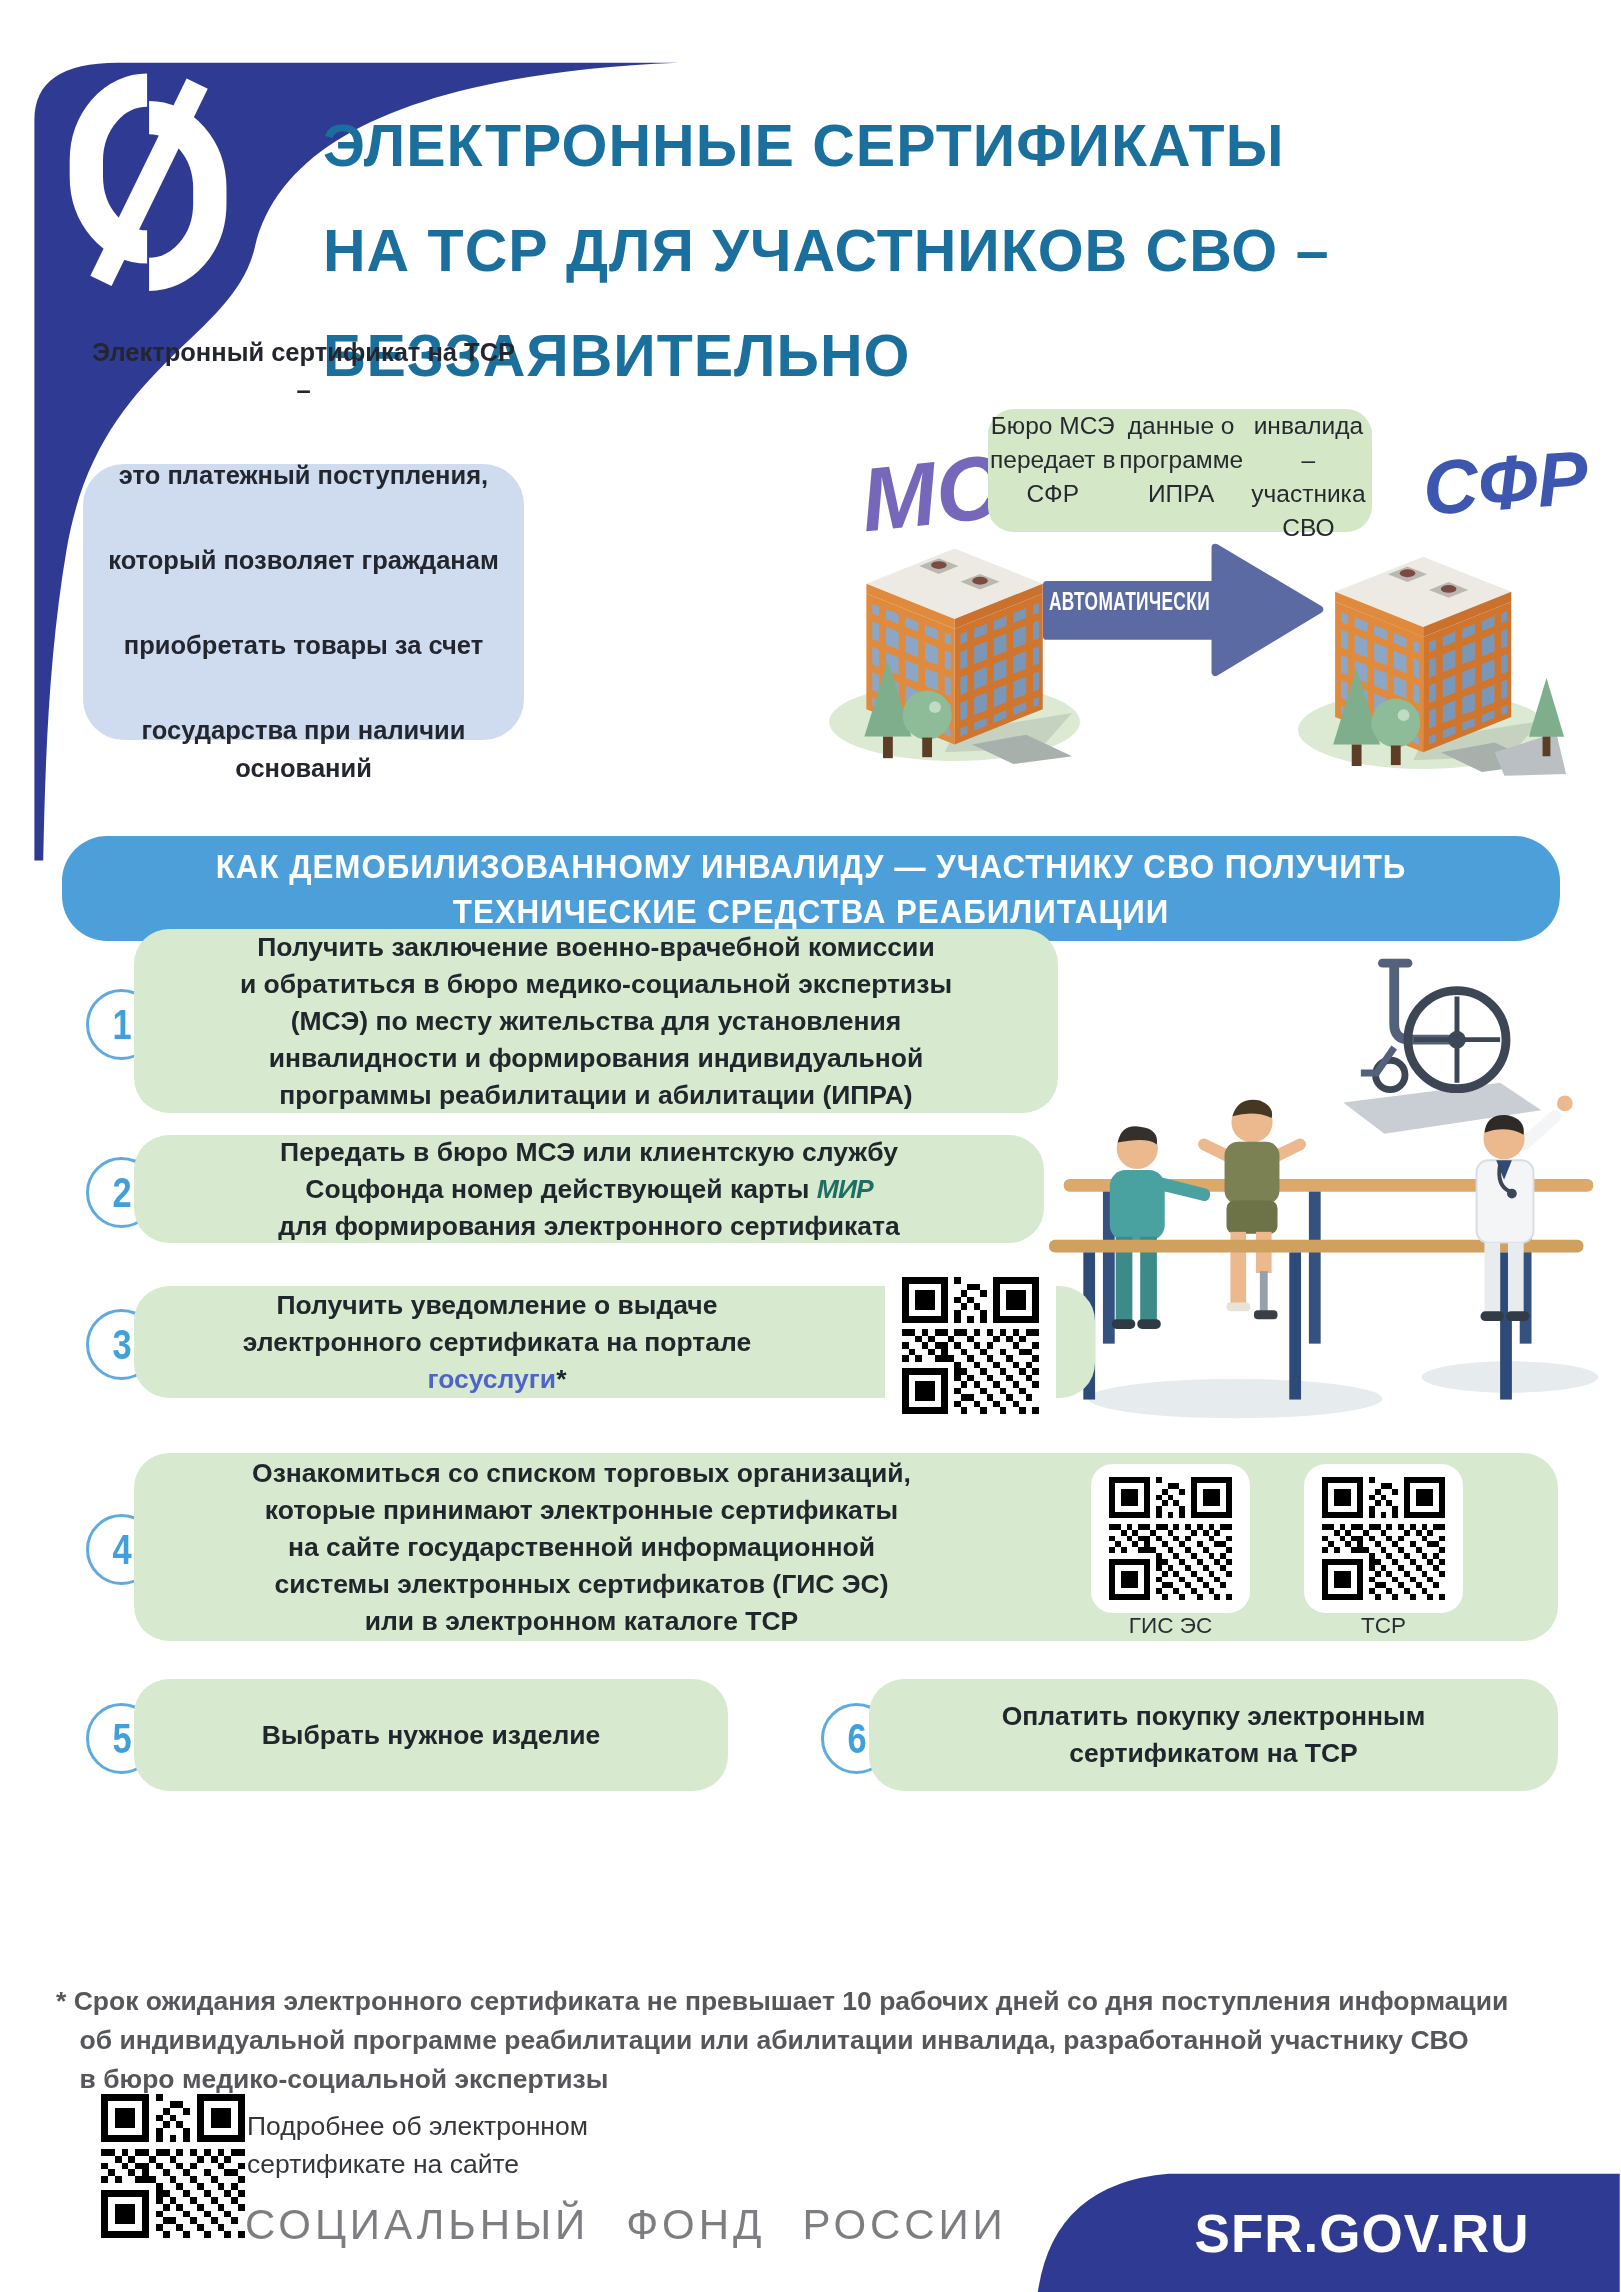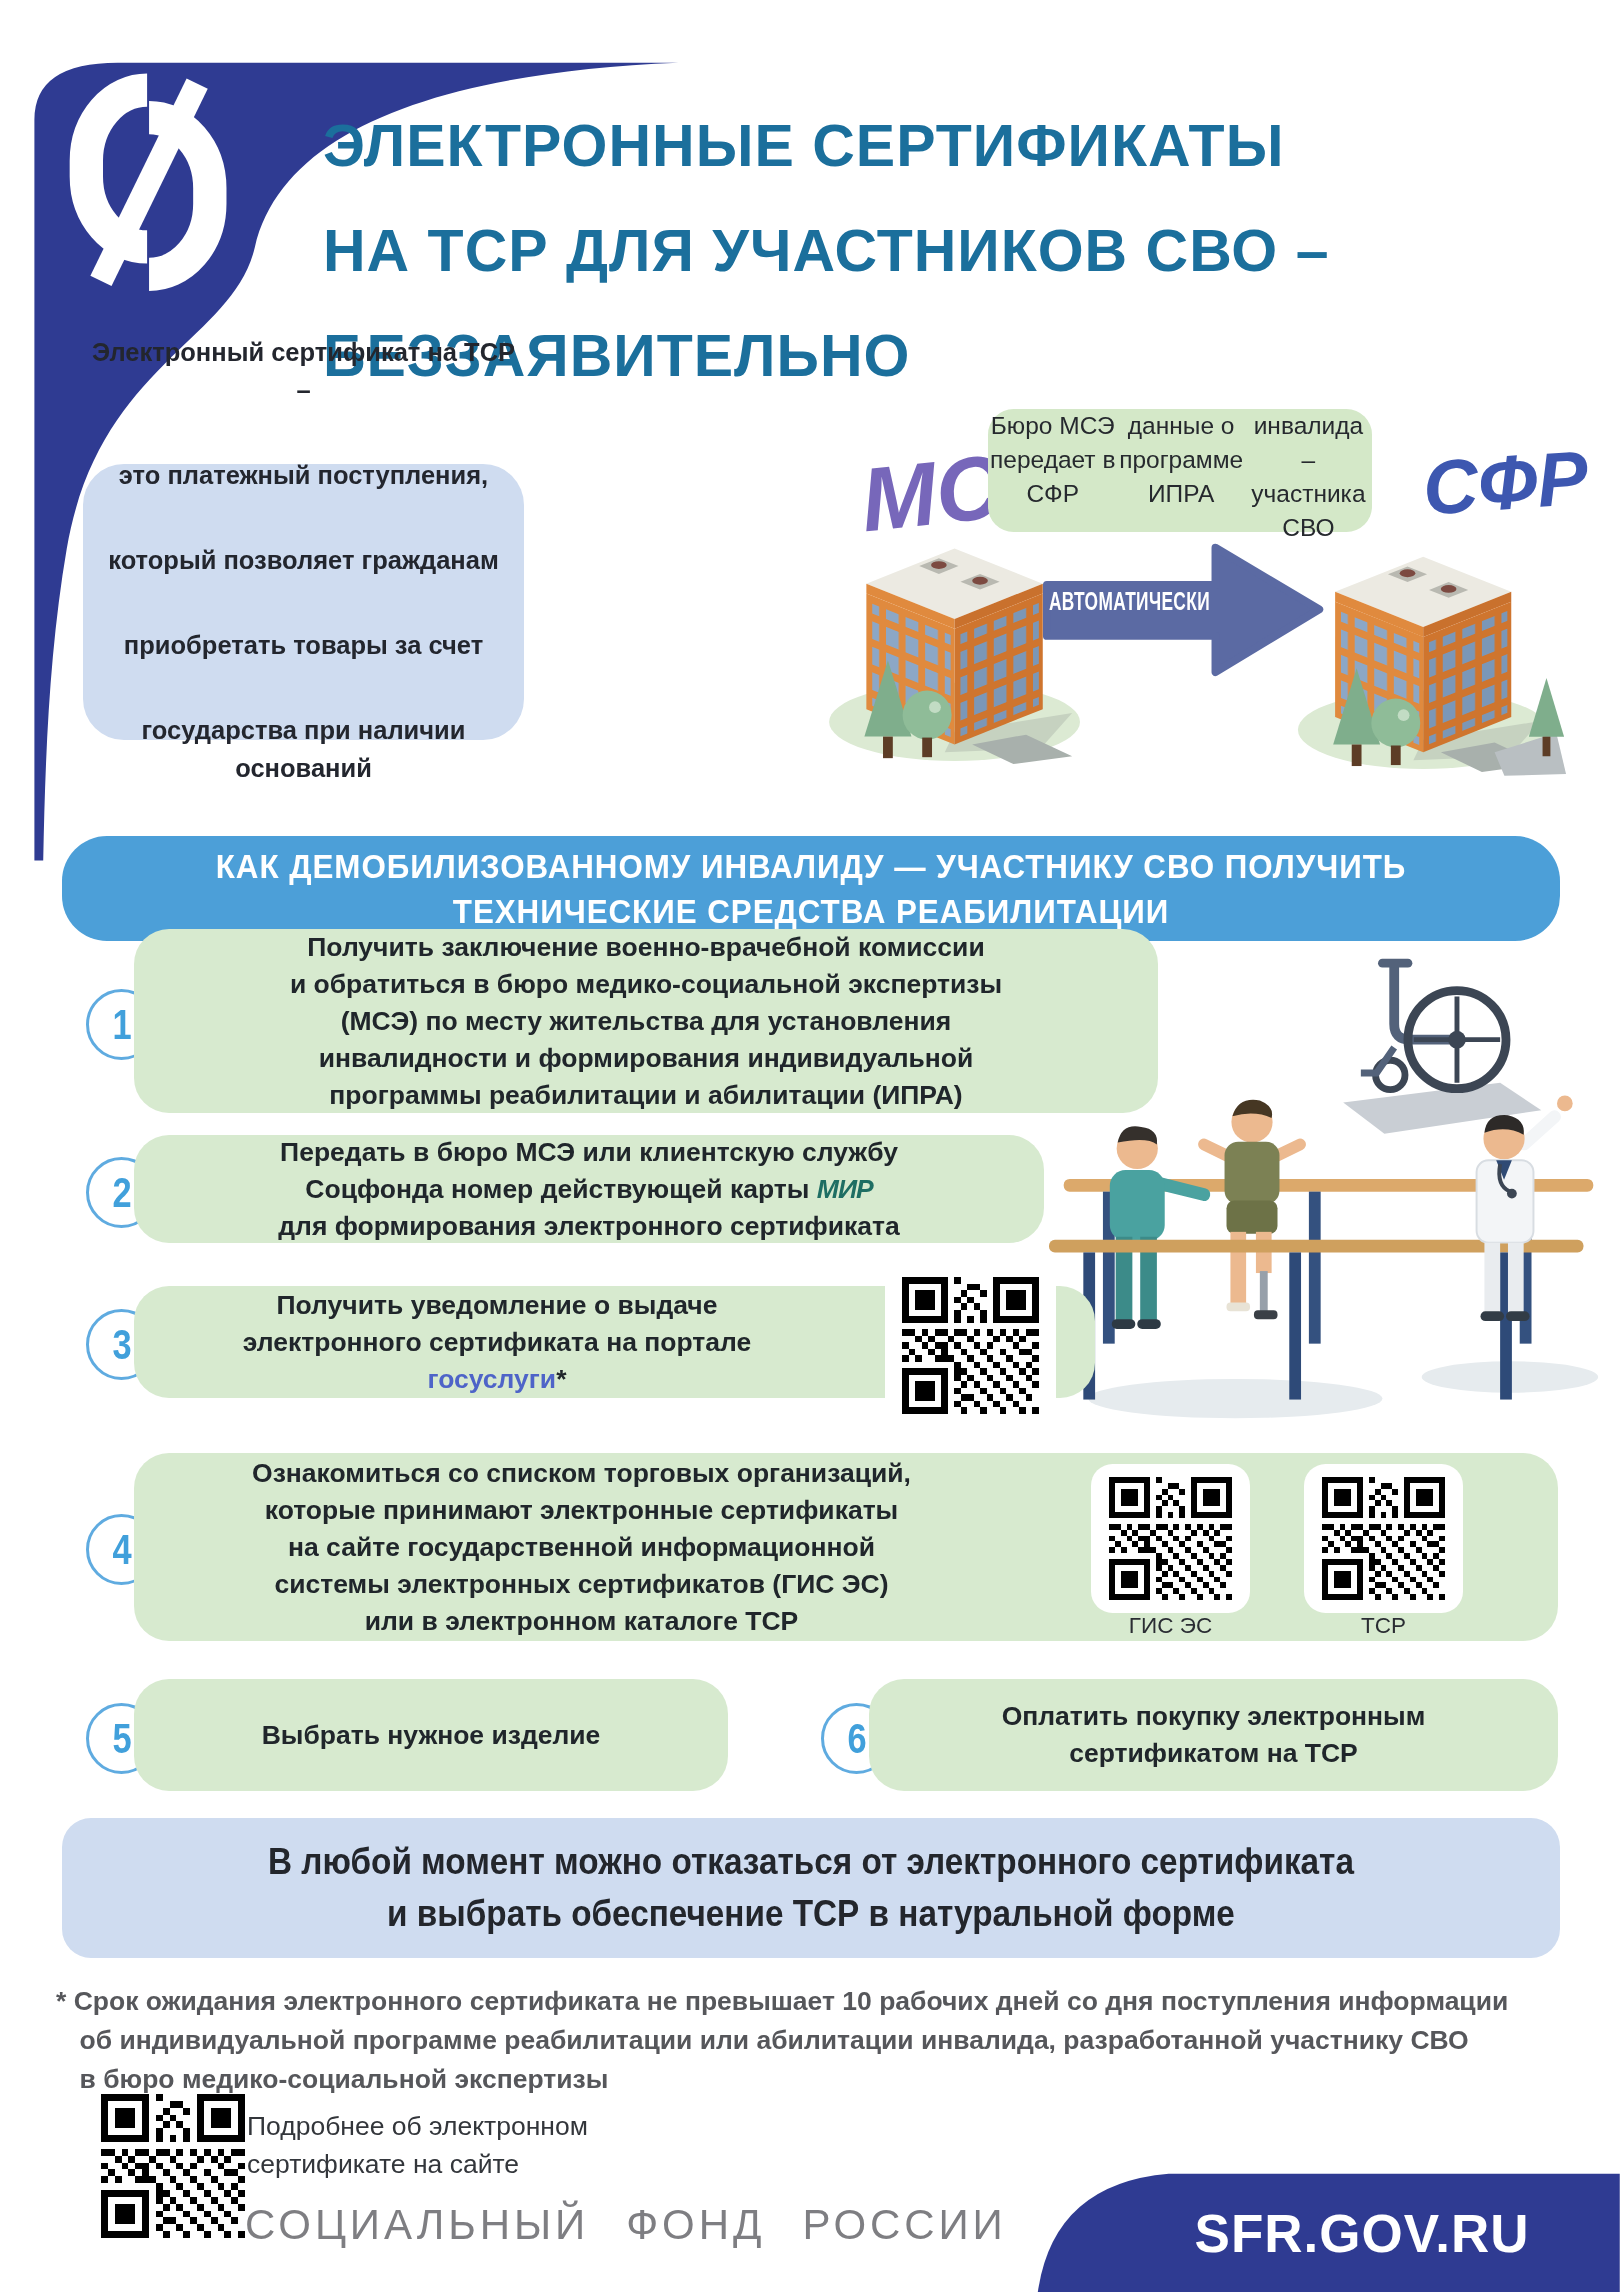--- a/index.html
+++ b/index.html
@@ -232,21 +232,21 @@
       <rect x="14" y="128" width="16" height="72" fill="#e9ecef"></rect>
       <rect x="38" y="128" width="16" height="72" fill="#e9ecef"></rect>
       <rect x="10" y="198" width="24" height="10" rx="5" fill="#323c46"></rect>
       <rect x="36" y="198" width="24" height="10" rx="5" fill="#323c46"></rect>
     </g>
   </svg>
 
   <div class="stepnum" style="left:86px;top:989px">
       <span>1</span>
     </div>
-  <div class="stepbox" style="left:134px;top:929px;width:1024px;height:184px">
+  <div class="stepbox" style="left:134px;top:929px;width:924px;height:184px">
     <div>Получить заключение военно-врачебной комиссии</div>
     <div>и обратиться в бюро медико-социальной экспертизы</div>
     <div>(МСЭ) по месту жительства для установления</div>
     <div>инвалидности и формирования индивидуальной</div>
     <div>программы реабилитации и абилитации (ИПРА)</div>
   </div>
 
   <div class="stepnum" style="left:86px;top:1157px">
       <span>2</span>
     </div>
@@ -312,24 +312,20 @@
   </div>
 
   <div class="stepnum" style="left:821px;top:1703px">
       <span>6</span>
     </div>
   <div class="stepbox" style="left:869px;top:1679px;width:689px;height:112px">
     <div>Оплатить покупку электронным</div>
     <div>сертификатом на ТСР</div>
   </div>
 
-  <div class="refusal">
-    <div>В любой момент можно отказаться от электронного сертификата</div>
-    <div>и выбрать обеспечение ТСР в натуральной форме</div>
-  </div>
 
   <div class="footnote">
     <div>* Срок ожидания электронного сертификата не превышает 10 рабочих дней со дня поступления информации</div>
     <div class="cont">об индивидуальной программе реабилитации или абилитации инвалида, разработанной участнику СВО</div>
     <div class="cont">в бюро медико-социальной экспертизы</div>
   </div>
 
   <div class="abs" style="left:101px;top:2094px">
     <svg width="144" height="144" viewBox="0 0 21 21" shape-rendering="crispEdges">
         <use href="#qrpat"></use>

